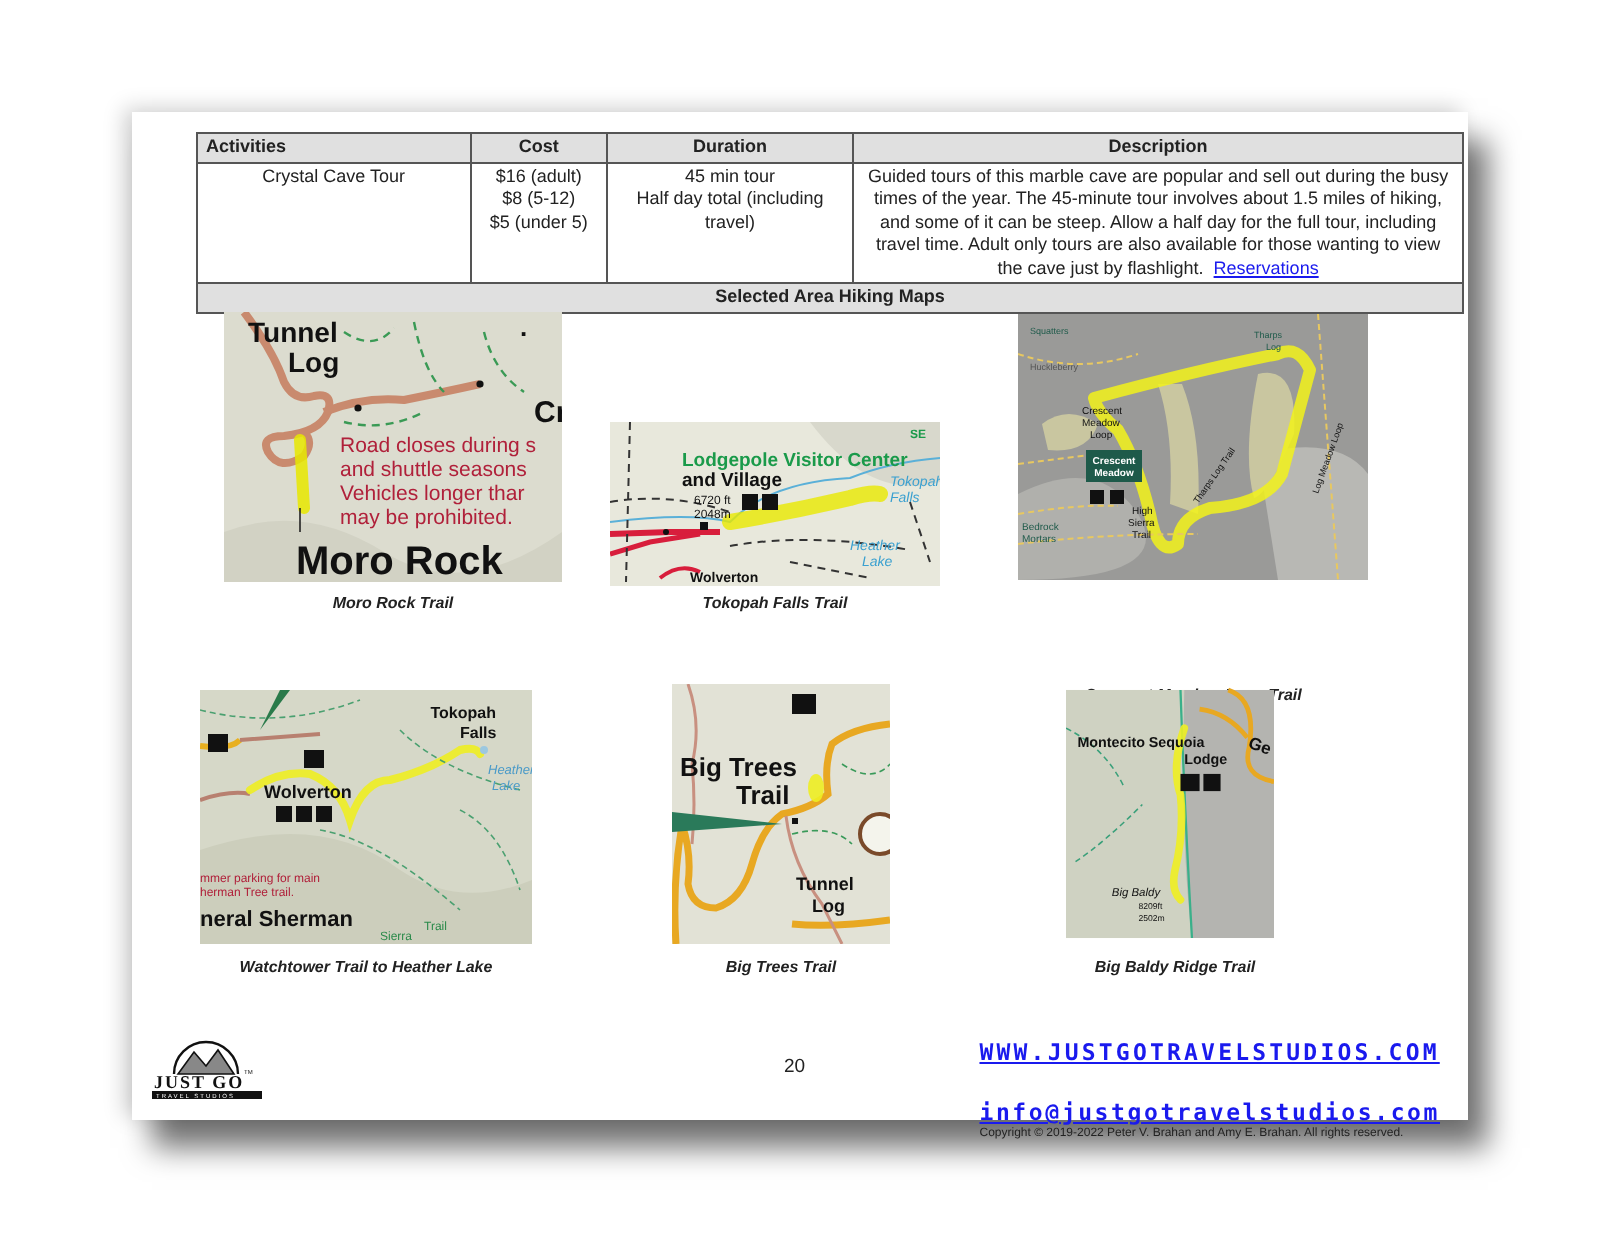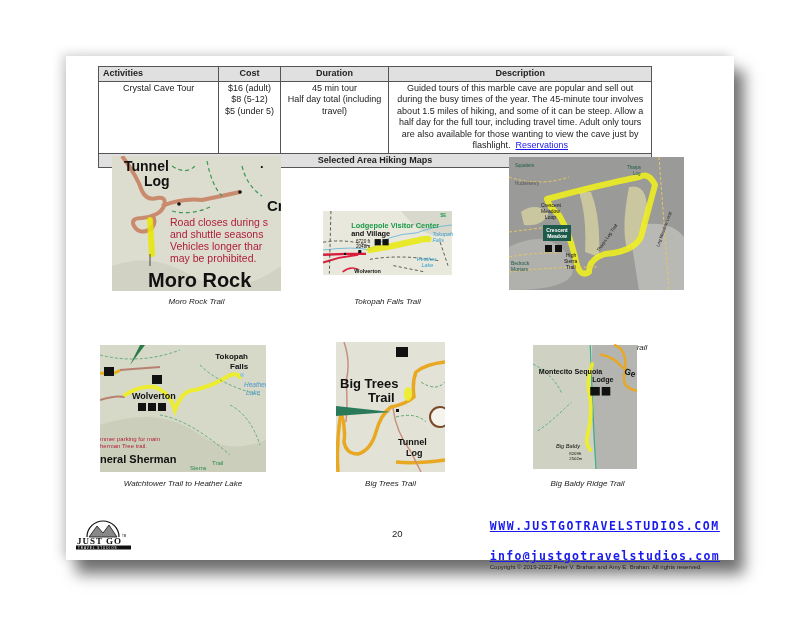--- a/index.html
+++ b/index.html
@@ -1,31 +1,31 @@
 <!DOCTYPE html>
 <html><head>
 <meta charset="utf-8">
 <style>
   html, body { margin:0; padding:0; }
   body { width:800px; height:626px; background:#ffffff; position:relative; overflow:hidden;
          font-family:"Liberation Sans", sans-serif; }
   .page { position:absolute; left:66px; top:56px; width:668px; height:504px; background:#ffffff;
           box-shadow: 10px 14px 14px rgba(0,0,0,0.55), -4px -2px 10px rgba(0,0,0,0.18); }
-  .tbl { position:absolute; left:32px; top:10px; width:554px; border-collapse:collapse;
+  .tbl { position:absolute; left:32px; top:10px; width:634px; border-collapse:collapse;
          font-size:9px; color:#222; }
   .tbl td, .tbl th { border:1px solid #555; padding:1px 4px; vertical-align:top; line-height:11.5px; }
   .tbl th { background:#e0e0e0; font-weight:bold; height:9px; }
   .tbl th.l { text-align:left; }
   .tbl td.c { text-align:center; }
   .tbl .content td { height:53px;text-align:center; }
   .tbl .section th { text-align:center; }
   a.res { color:#1a1aee; text-decoration:underline; }
   .map { position:absolute; overflow:hidden; }
   .map svg { width:100%; height:100%; display:block; }
-  .cap { position:absolute; font-size:8px; font-style:italic; color:#222; text-align:center; }
+  .cap { position:absolute; font-size:8px; font-style:italic; color:#222; text-align:center;font-weight:bold; }
   .pnum { position:absolute; left:326px; top:472px; font-size:9.5px; color:#222; }
   .web { position:absolute; right:14px; top:463px; }
   .web .u1 { display:block; font-family:"DejaVu Sans Mono", monospace; font-weight:bold; font-size:11.5px; letter-spacing:1.6px; color:#1a1aee; text-decoration:underline; }
   .web .u2 { display:block; font-family:"DejaVu Sans Mono", monospace; font-weight:bold; font-size:11.5px; letter-spacing:1.3px; color:#1a1aee; text-decoration:underline; margin-top:16px; }
   .web .copy { display:block; font-size:6px; color:#222; margin-top:1px; }
   .logo { position:absolute; left:7px; top:461px; width:62px; height:34px; }
 </style>
 </head>
 <body>
 
@@ -84,21 +84,21 @@
       <text x="155" y="55" font-size="15" font-weight="bold" fill="#111" font-family="Liberation Sans, sans-serif">Cre</text>
       <text x="58" y="70" font-size="10.5" fill="#b0203a" font-family="Liberation Sans, sans-serif">Road closes during s</text>
       <text x="58" y="82" font-size="10.5" fill="#b0203a" font-family="Liberation Sans, sans-serif">and shuttle seasons</text>
       <text x="58" y="94" font-size="10.5" fill="#b0203a" font-family="Liberation Sans, sans-serif">Vehicles longer thar</text>
       <text x="58" y="106" font-size="10.5" fill="#b0203a" font-family="Liberation Sans, sans-serif">may be prohibited.</text>
       <text x="36" y="131" font-size="20" font-weight="bold" fill="#111" font-family="Liberation Sans, sans-serif">Moro Rock</text>
     </svg>
   </div>
   <div class="cap" style="left:46px; top:241px; width:169px;">Moro Rock Trail</div>
 
-  <div class="map" style="left:239px; top:155px; width:165px; height:64px;">
+  <div class="map" style="left:239px; top:155px; width:165px; height:82px;">
     <svg viewBox="0 0 165 82">
       <rect width="165" height="82" fill="#e8e8dc"></rect>
       <path d="M100 0 Q130 40 165 30 L165 0Z" fill="#d8d8cc"></path>
       <path d="M0 50 Q40 45 60 50 Q80 30 120 28 Q140 20 165 18" stroke="#5ab0d8" stroke-width="1" fill="none"></path>
       <path d="M0 56 L30 55 L55 55" stroke="#d81e3c" stroke-width="3" fill="none"></path>
       <path d="M0 66 L20 60 L45 56" stroke="#d81e3c" stroke-width="2.5" fill="none"></path>
       <path d="M25 78 Q35 70 45 75" stroke="#d81e3c" stroke-width="2" fill="none"></path>
       <path d="M60 50 Q90 45 120 38 Q130 35 135 36" stroke="#e8e800" stroke-width="8" fill="none" stroke-linecap="round" opacity="0.8"></path>
       <path d="M10 0 L8 80 M0 40 Q30 35 60 45 M60 62 Q100 55 150 64 M90 70 L130 78 M150 40 L160 70" stroke="#333" stroke-width="1" stroke-dasharray="4 3" fill="none"></path>
       <rect x="45" y="50" width="4" height="4" fill="#111"></rect>

